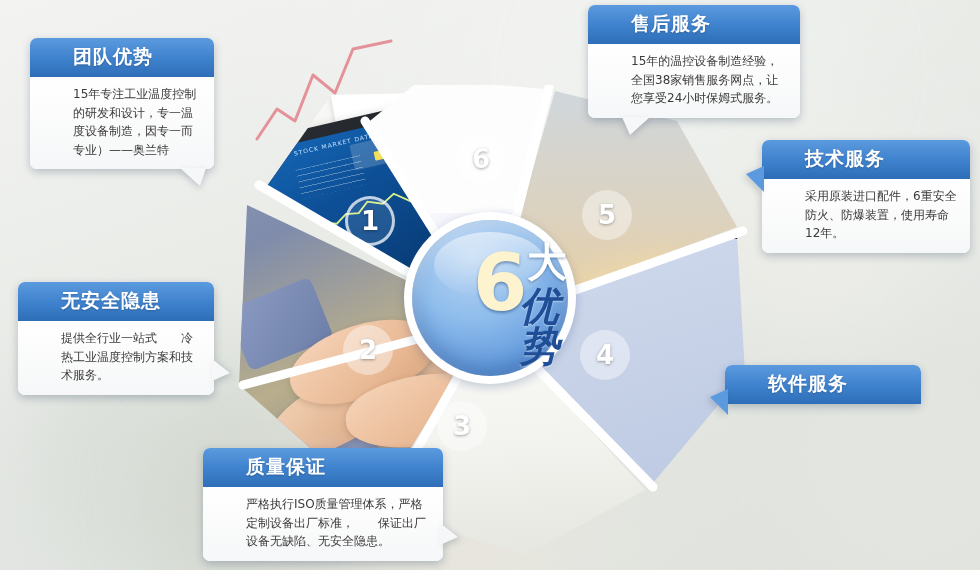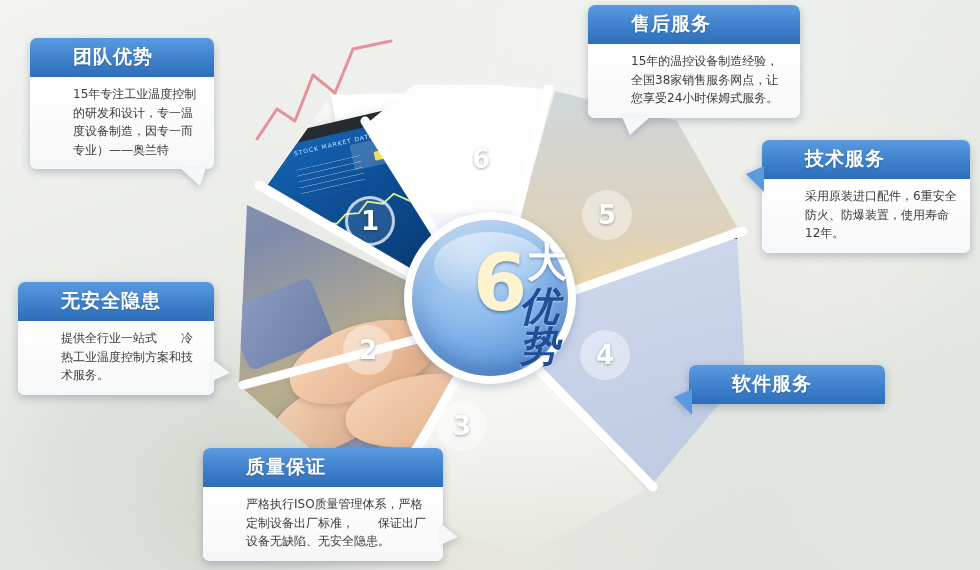--- a/index.html
+++ b/index.html
@@ -388,21 +388,21 @@
                   filter: drop-shadow(-3px 2px 3px rgba(40,60,90,.2)); }
 
   #co-tech      { left:18px;  top:282px; width:196px; }
   #co-tech .tail{ right:-16px; bottom:14px; border-top:14px solid transparent; border-bottom:8px solid transparent; border-left:18px solid #f6f7f8;
                   filter: drop-shadow(3px 2px 3px rgba(40,60,90,.2)); }
 
   #co-quality   { left:203px; top:448px; width:240px; }
   #co-quality .tail{ right:-15px; bottom:16px; border-top:14px solid transparent; border-bottom:8px solid transparent; border-left:18px solid #f6f7f8;
                   filter: drop-shadow(3px 2px 3px rgba(40,60,90,.2)); }
 
-  #co-software  { left:689px; top:365px; width:196px; }
+  #co-software  { left:725px; top:365px; width:196px; }
   #co-software .tail{ left:-15px; top:24px; border-top:8px solid transparent; border-bottom:18px solid transparent; border-right:18px solid #5b9ade;
                   filter: drop-shadow(-3px 2px 3px rgba(40,60,90,.2)); }
 
   .cjk { font-family: "DejaVu Sans", "Liberation Sans", sans-serif; padding-left: 43px; }
 </style>
 </head>
 <body>
 
 <div id="stage">
 

